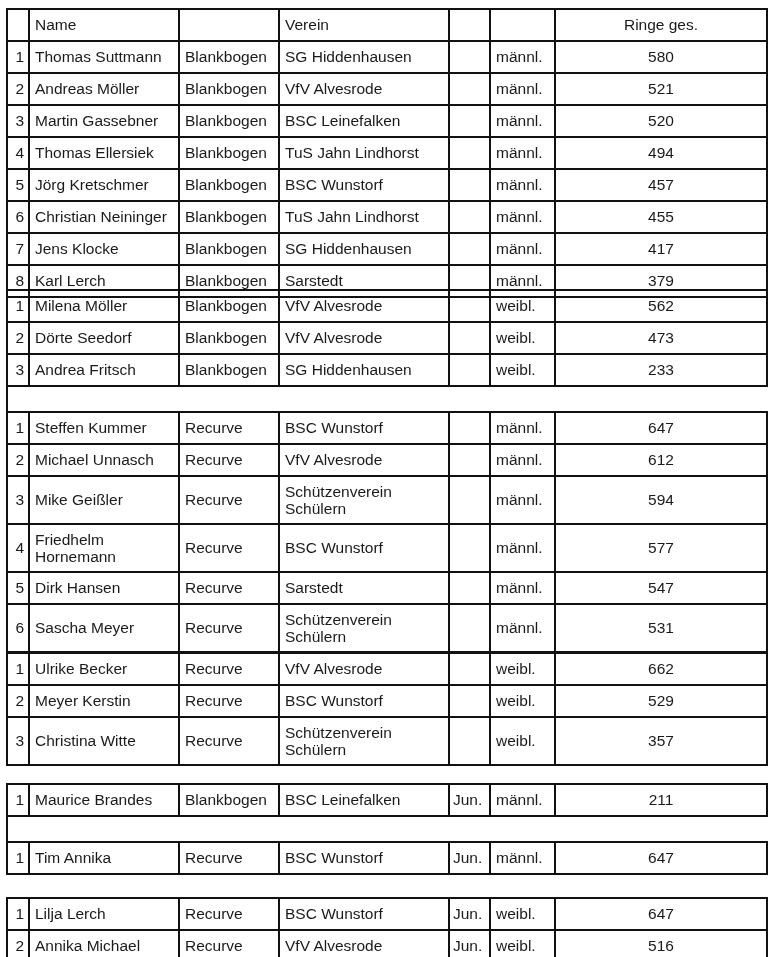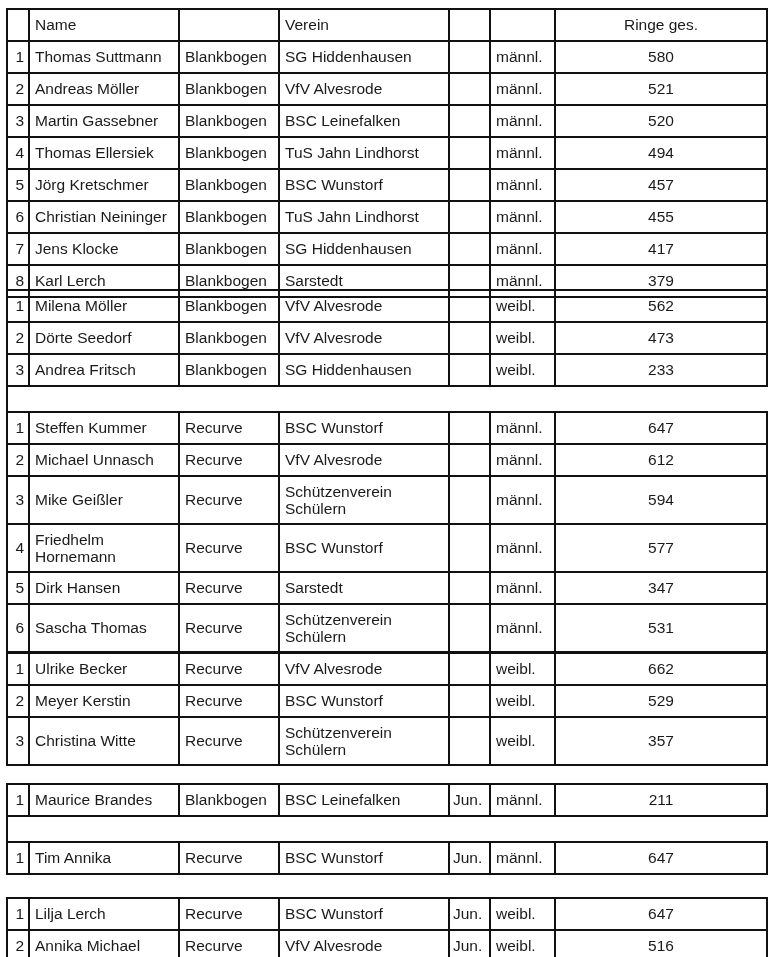--- a/index.html
+++ b/index.html
@@ -193,25 +193,25 @@
     <td>männl.</td>
     <td class="score">577</td>
   </tr>
   <tr class="r1">
     <td class="num">5</td>
     <td>Dirk Hansen</td>
     <td>Recurve</td>
     <td>Sarstedt</td>
     <td></td>
     <td>männl.</td>
-    <td class="score">347</td>
+    <td class="score">547</td>
   </tr>
   <tr class="r2">
     <td class="num">6</td>
-    <td>Sascha Thomas</td>
+    <td>Sascha Meyer</td>
     <td>Recurve</td>
     <td class="wrap">Schützenverein Schülern</td>
     <td></td>
     <td>männl.</td>
     <td class="score">531</td>
   </tr>
 </tbody>
   </table>
 
 <table class="tbl" style="top:652px;">

